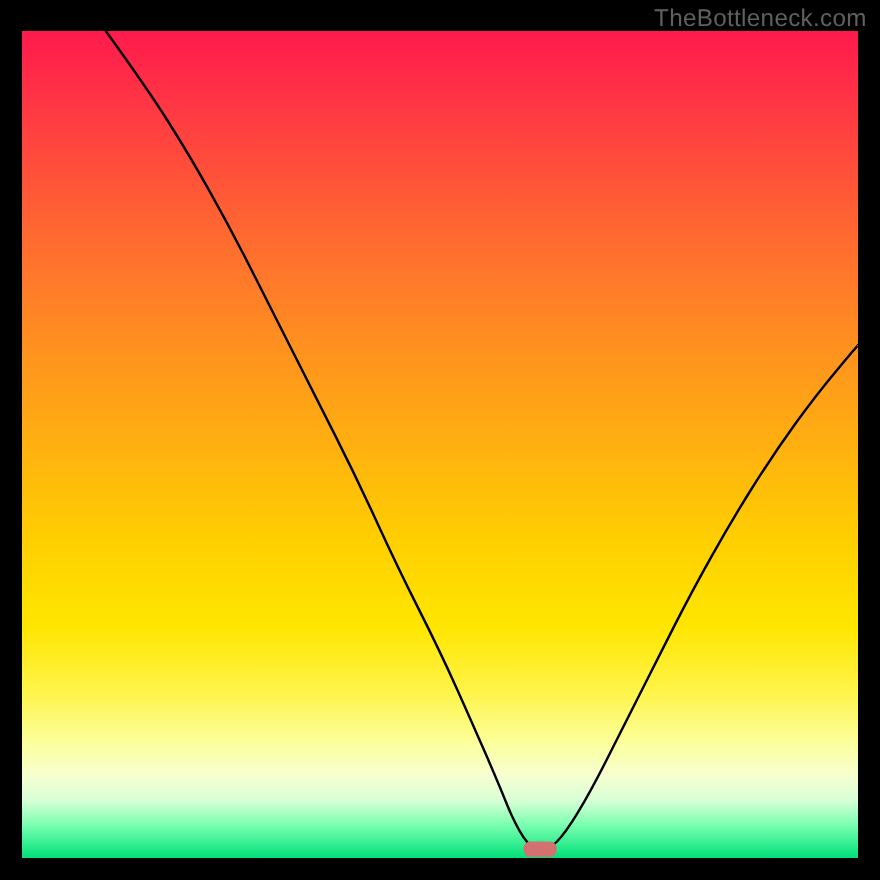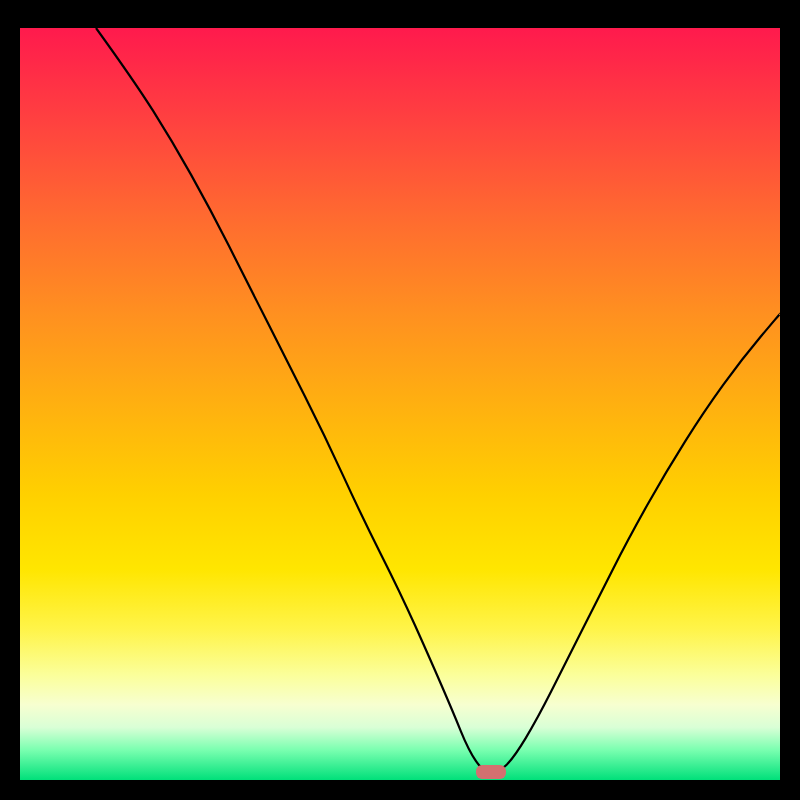--- a/index.html
+++ b/index.html
@@ -72,20 +72,21 @@
     background: #d37070;
     transform: translate(-50%, -50%);
     z-index: 5;
   }
 </style>
 </head>
 <body>
 
 <div class="frame">
 
+  <div class="watermark">TheBottleneck.com</div>
 
   <div class="plot-area">
     <div class="gradient">
       <div class="grad-main"></div>
     </div>
 
     <svg class="curve" viewBox="0 0 760 752" preserveAspectRatio="none">
       <path id="curve-path" d="M 76.0 0.0 Q 114.0 52.6 133.0 82.7 Q 152.0 112.8 171.0 146.6 Q 190.0 180.5 209.0 218.1 Q 228.0 255.7 247.0 293.3 Q 266.0 330.9 285.0 368.5 Q 304.0 406.1 323.0 447.4 Q 342.0 488.8 361.0 526.4 Q 380.0 564.0 395.2 597.8 Q 410.4 631.7 421.8 658.0 Q 433.2 684.3 440.8 703.1 Q 448.4 721.9 456.0 733.2 Q 463.6 744.5 471.2 744.5 Q 478.8 744.5 486.4 737.0 Q 494.0 729.4 505.4 710.6 Q 516.8 691.8 532.0 661.8 Q 547.2 631.7 562.4 601.6 Q 577.6 571.5 592.8 541.4 Q 608.0 511.4 627.0 477.5 Q 646.0 443.7 665.0 413.6 Q 684.0 383.5 703.0 357.2 Q 722.0 330.9 741.0 308.3 T 760.0 285.8" fill="none" stroke="#000000" stroke-width="2.2"></path>
     </svg>
 

